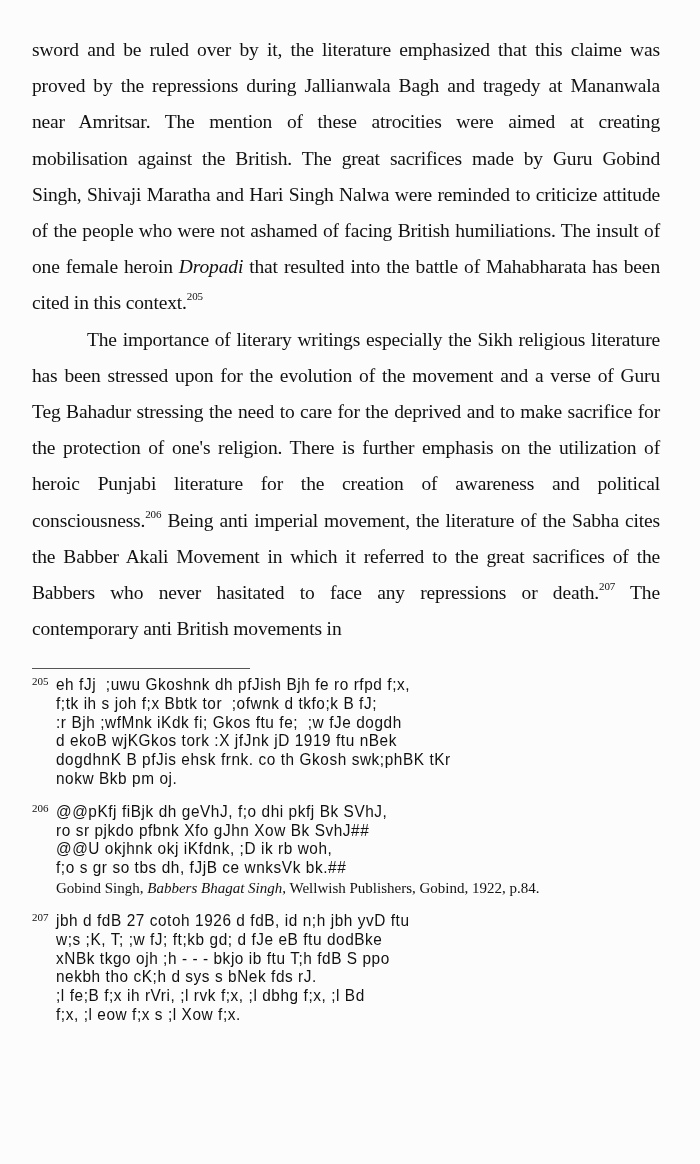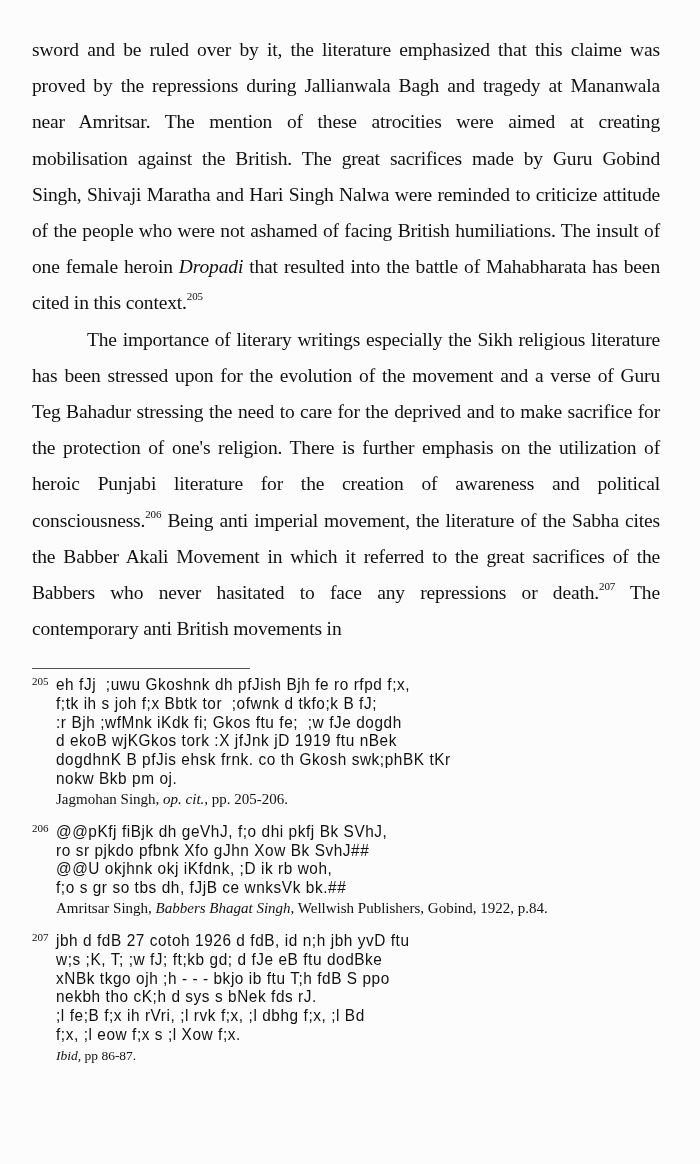--- a/index.html
+++ b/index.html
@@ -105,37 +105,35 @@
   <div class="footnotes">
 
     <div class="fn">
       <span class="fn-num">205</span>
       <div class="fn-garbled">eh fJj  ;uwu Gkoshnk dh pfJish Bjh fe ro rfpd f;x,
 f;tk ih s joh f;x Bbtk tor  ;ofwnk d tkfo;k B fJ;
 :r Bjh ;wfMnk iKdk fi; Gkos ftu fe;  ;w fJe dogdh
 d ekoB wjKGkos tork :X jfJnk jD 1919 ftu nBek
 dogdhnK B pfJis ehsk frnk. co th Gkosh swk;phBK tKr
 nokw Bkb pm oj.</div>
-      <div class="fn-cite"><span>Jagmohan Singh, </span><em>op. cit.,</em><span>  pp. 205-206.</span></div>
     </div>
 
     <div class="fn">
       <span class="fn-num">206</span>
       <div class="fn-garbled">@@pKfj fiBjk dh geVhJ, f;o dhi pkfj Bk SVhJ,
 ro sr pjkdo pfbnk Xfo gJhn Xow Bk SvhJ##
 @@U okjhnk okj iKfdnk, ;D ik rb woh,
 f;o s gr so tbs dh, fJjB ce wnksVk bk.##</div>
-      <div class="fn-cite"><span>Amritsar Singh, </span><em>Babbers Bhagat Singh</em><span>, Wellwish Publishers, Gobind, 1922, p.84.</span></div>
+      <div class="fn-cite"><span>Gobind Singh, </span><em>Babbers Bhagat Singh</em><span>, Wellwish Publishers, Gobind, 1922, p.84.</span></div>
     </div>
 
     <div class="fn">
       <span class="fn-num">207</span>
       <div class="fn-garbled">jbh d fdB 27 cotoh 1926 d fdB, id n;h jbh yvD ftu
 w;s ;K, T; ;w fJ; ft;kb gd; d fJe eB ftu dodBke
 xNBk tkgo ojh ;h - - - bkjo ib ftu T;h fdB S ppo
 nekbh tho cK;h d sys s bNek fds rJ.
 ;l fe;B f;x ih rVri, ;l rvk f;x, ;l dbhg f;x, ;l Bd
 f;x, ;l eow f;x s ;l Xow f;x.</div>
-      <div class="fn-cite small"><span></span><em>Ibid,</em><span> pp 86-87.</span></div>
     </div>
 
   </div>
 </div>
 
 </body></html>

